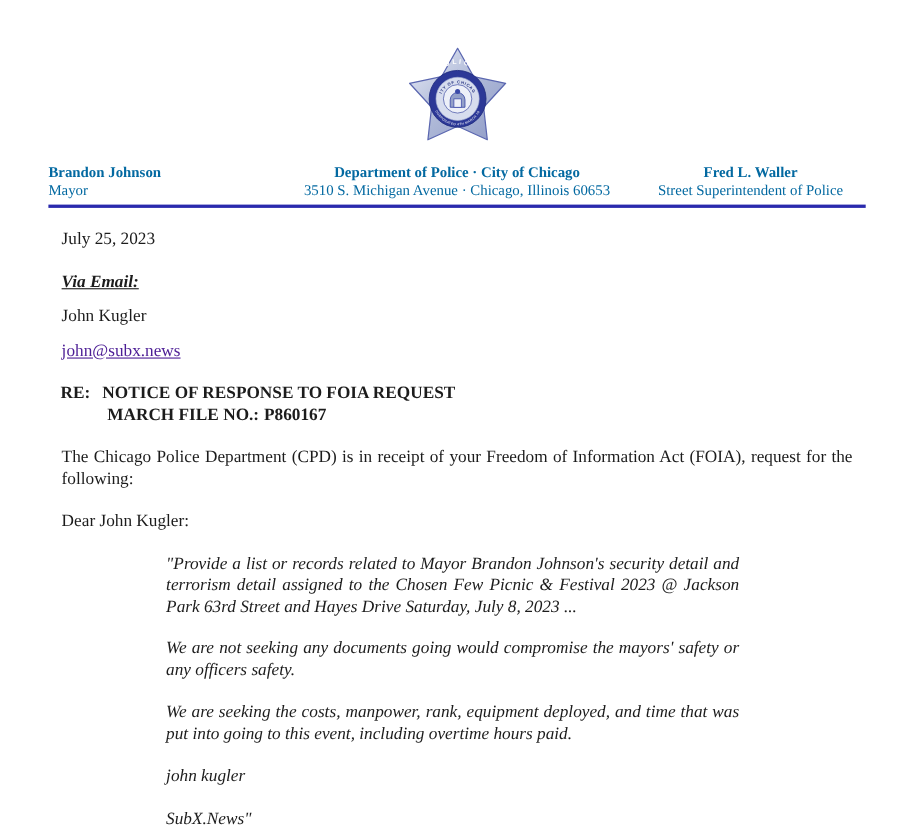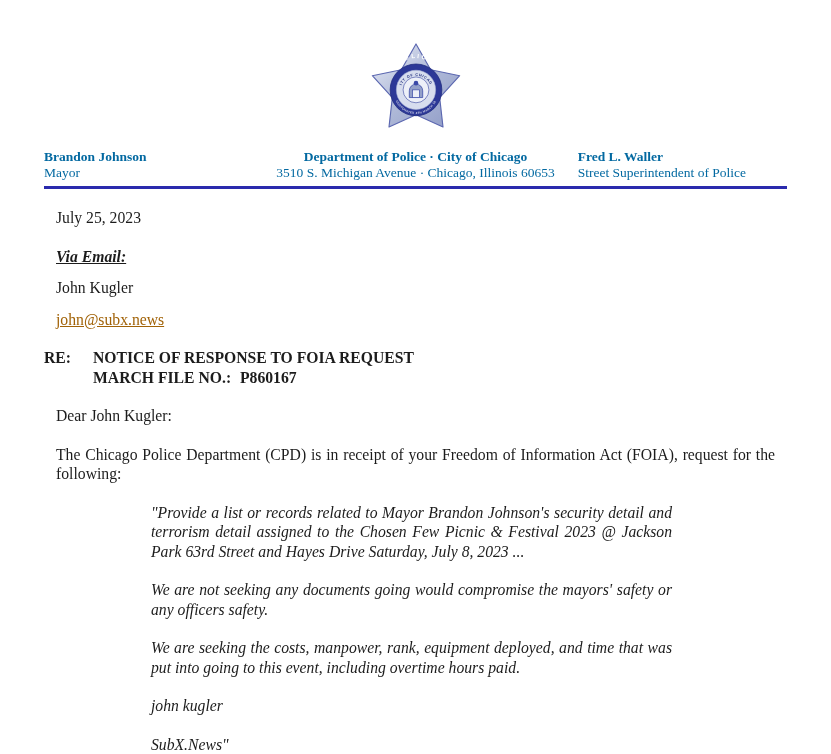--- a/index.html
+++ b/index.html
@@ -16,34 +16,34 @@
   
   .badge-wrap { text-align: center; padding-top: 42px; height: 132px; }
   .lh-row {
     display: flex; align-items: flex-start;
     margin-top: 17px;
     font-size: 13.5px; line-height: 16px;
     color: #0369a1;
   }
   .lh-col-left   { flex: 1; text-align: left; }
   .lh-col-center { flex: 1.55; text-align: center; }
-  .lh-col-right  { flex: 1; text-align: left; }
+  .lh-col-right  { flex: 1; text-align: center; }
   .lh-name { font-weight: bold; }
   .rule { height: 3px; background: #2a2aad; margin-top: 5px; border: 0; }
 
   
   .body-text { font-size: 15.7px; line-height: 19.5px; }
   p { margin: 12px; }
   .mt { margin-top: 19px; }
   .bold { font-weight: bold; font-style: italic; }
   .underline { text-decoration: underline; }
-  .email-link { color: #a16207; text-decoration: underline; cursor: pointer; }
+  .email-link { color: #4c1d95; text-decoration: underline; cursor: pointer; }
   .justify { text-align: justify; }
 
-  .re-block { margin-top: 19px; font-weight: bold; }
+  .re-block { margin-top: 19px; font-weight: bold; text-align: center; }
   .re-row { display: flex; }
   .re-c1 { width: 49px; flex: 0 0 49px; }
   .re-c2 { width: 147px; flex: 0 0 147px; }
 
   .quote {
     margin-left: 95px;
     margin-right: 103px;
     font-style: italic;
   }
   .quote p { margin-top: 19px; }
@@ -120,23 +120,23 @@
         <span class="re-c1">RE:</span>
         <span>NOTICE OF RESPONSE TO FOIA REQUEST</span>
       </div>
       <div class="re-row">
         <span class="re-c1"></span>
         <span class="re-c2">MARCH FILE NO.:</span>
         <span>P860167</span>
       </div>
     </div>
 
+    <p class="mt justify">The Chicago Police Department (CPD) is in receipt of your Freedom of Information Act (FOIA), request for the following:</p>
+
     <p class="mt">Dear John Kugler:</p>
-
-    <p class="mt justify">The Chicago Police Department (CPD) is in receipt of your Freedom of Information Act (FOIA), request for the following:</p>
 
     <div class="quote">
       <p class="justify">"Provide a list or records related to Mayor Brandon Johnson's security detail and terrorism detail assigned to the Chosen Few Picnic &amp; Festival 2023 @ Jackson Park 63rd Street and Hayes Drive Saturday, July 8, 2023 ...</p>
       <p class="justify">We are not seeking any documents going would compromise the mayors' safety or any officers safety.</p>
       <p class="justify">We are seeking the costs, manpower, rank, equipment deployed, and time that was put into going to this event, including overtime hours paid.</p>
       <p>john kugler</p>
       <p>SubX.News"</p>
     </div>
 
   </div>

